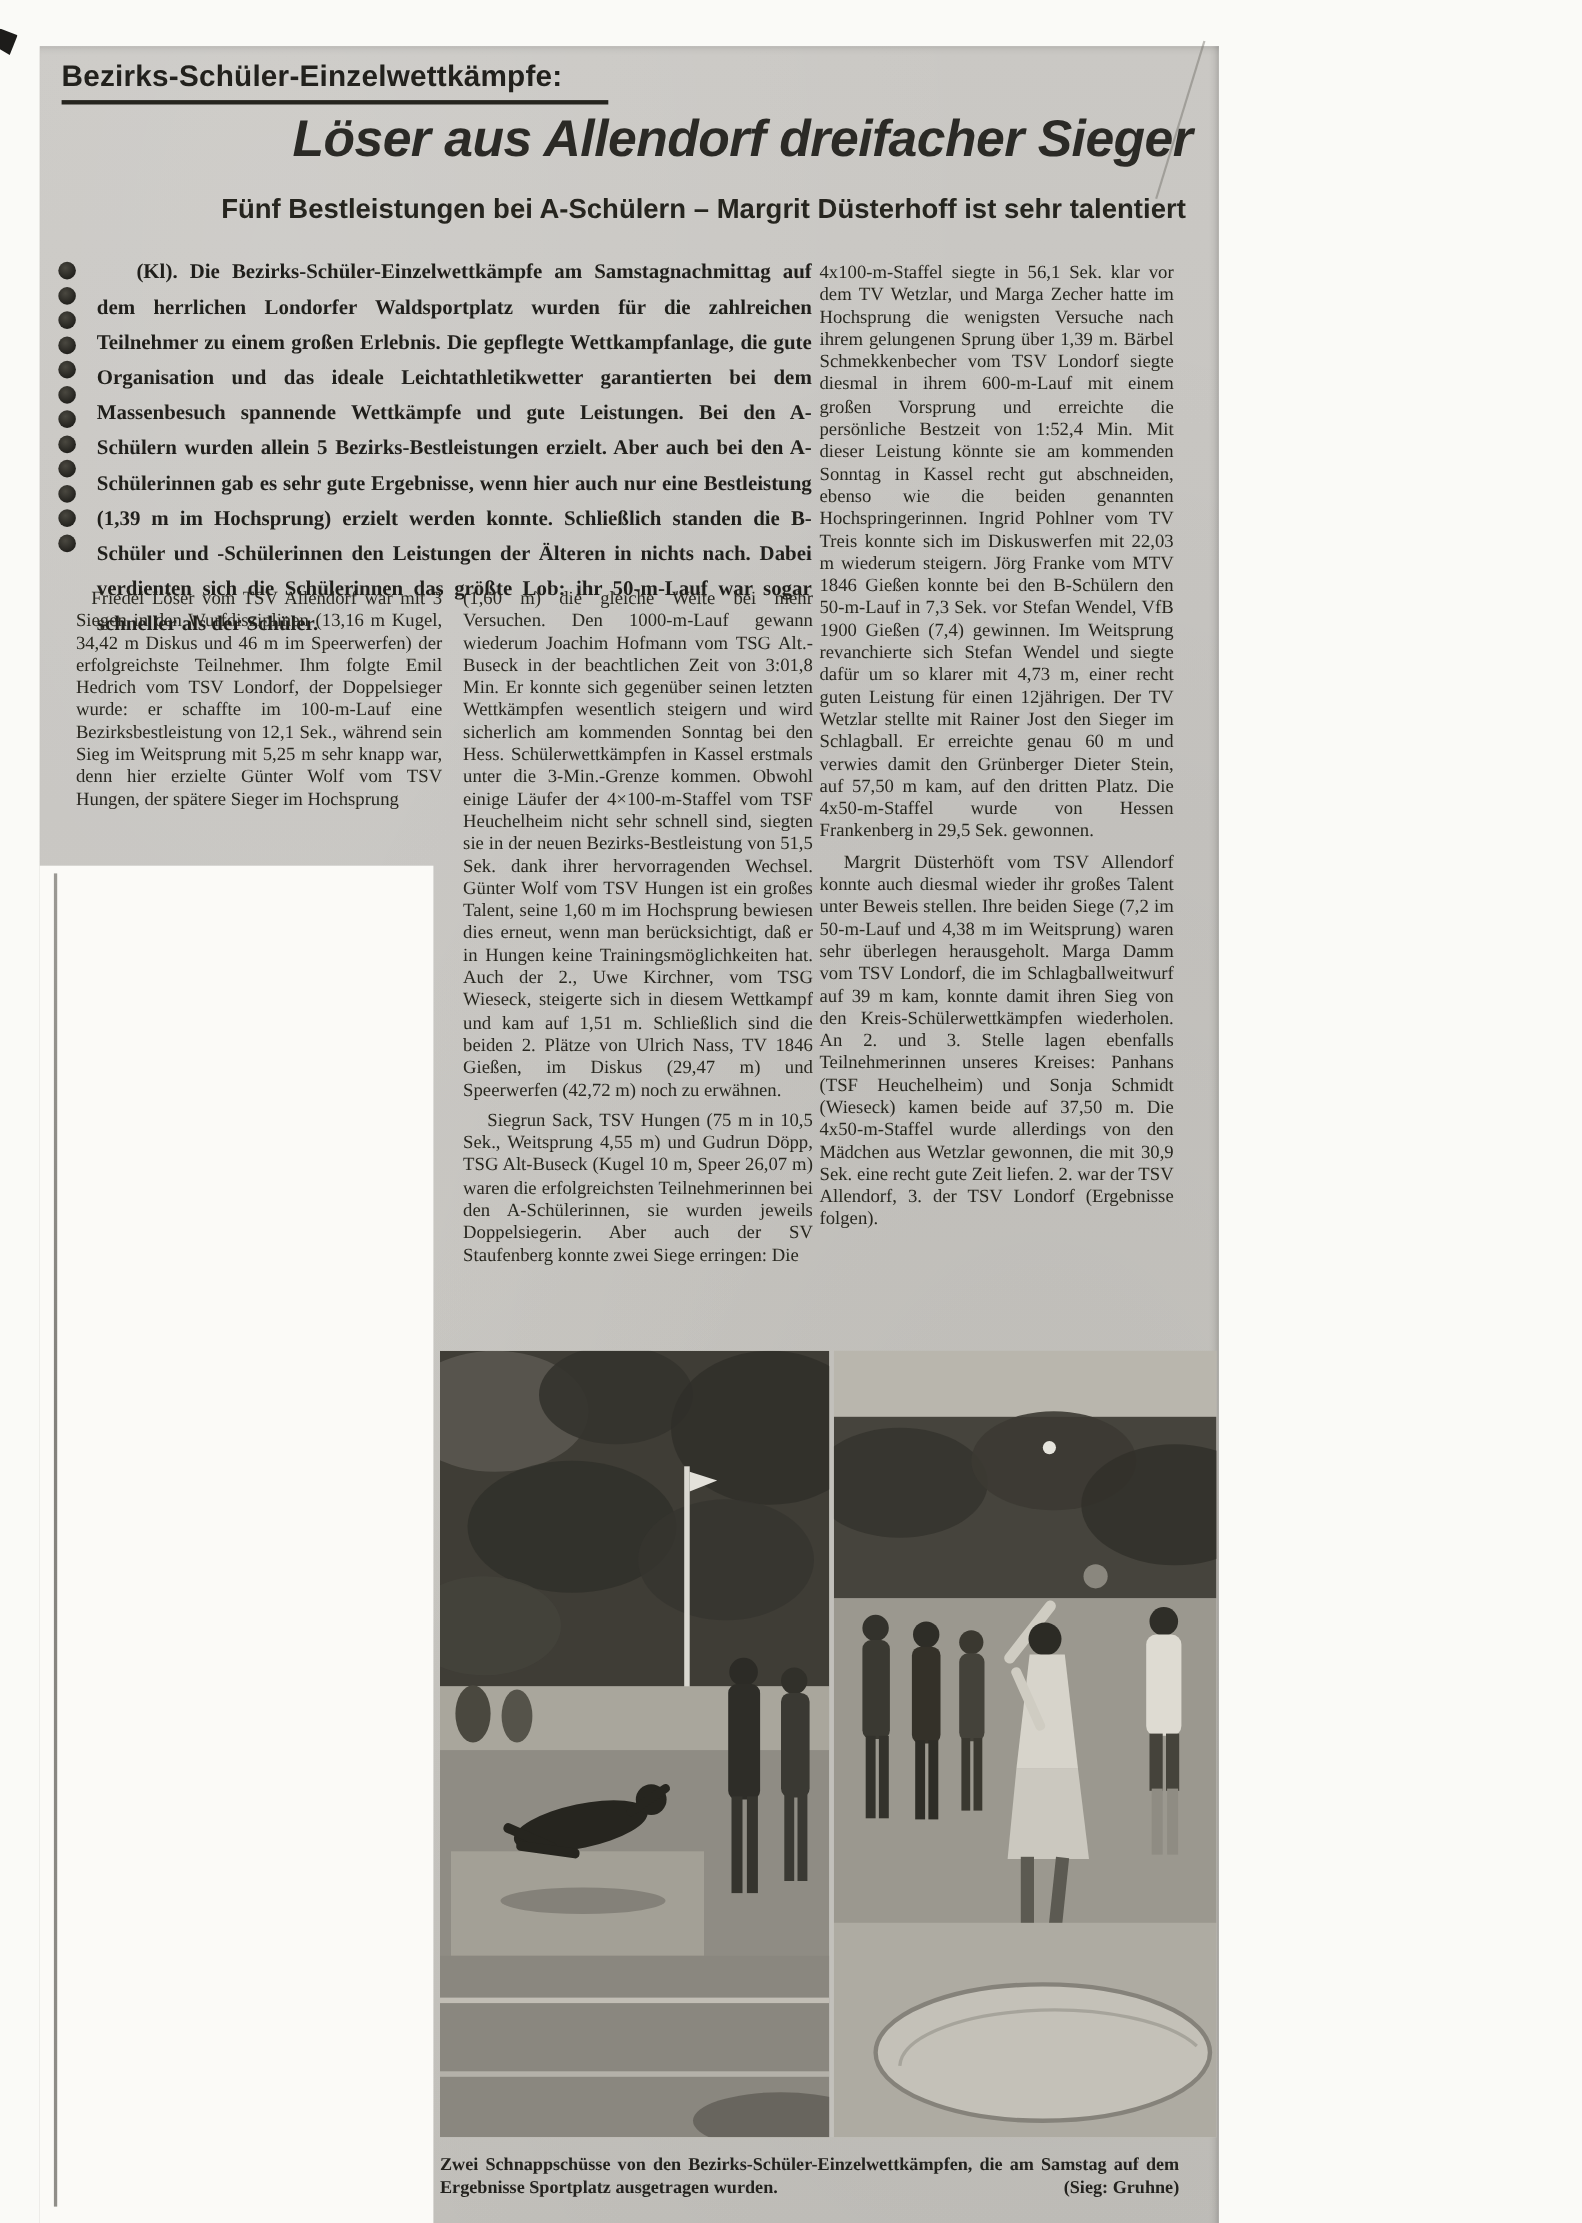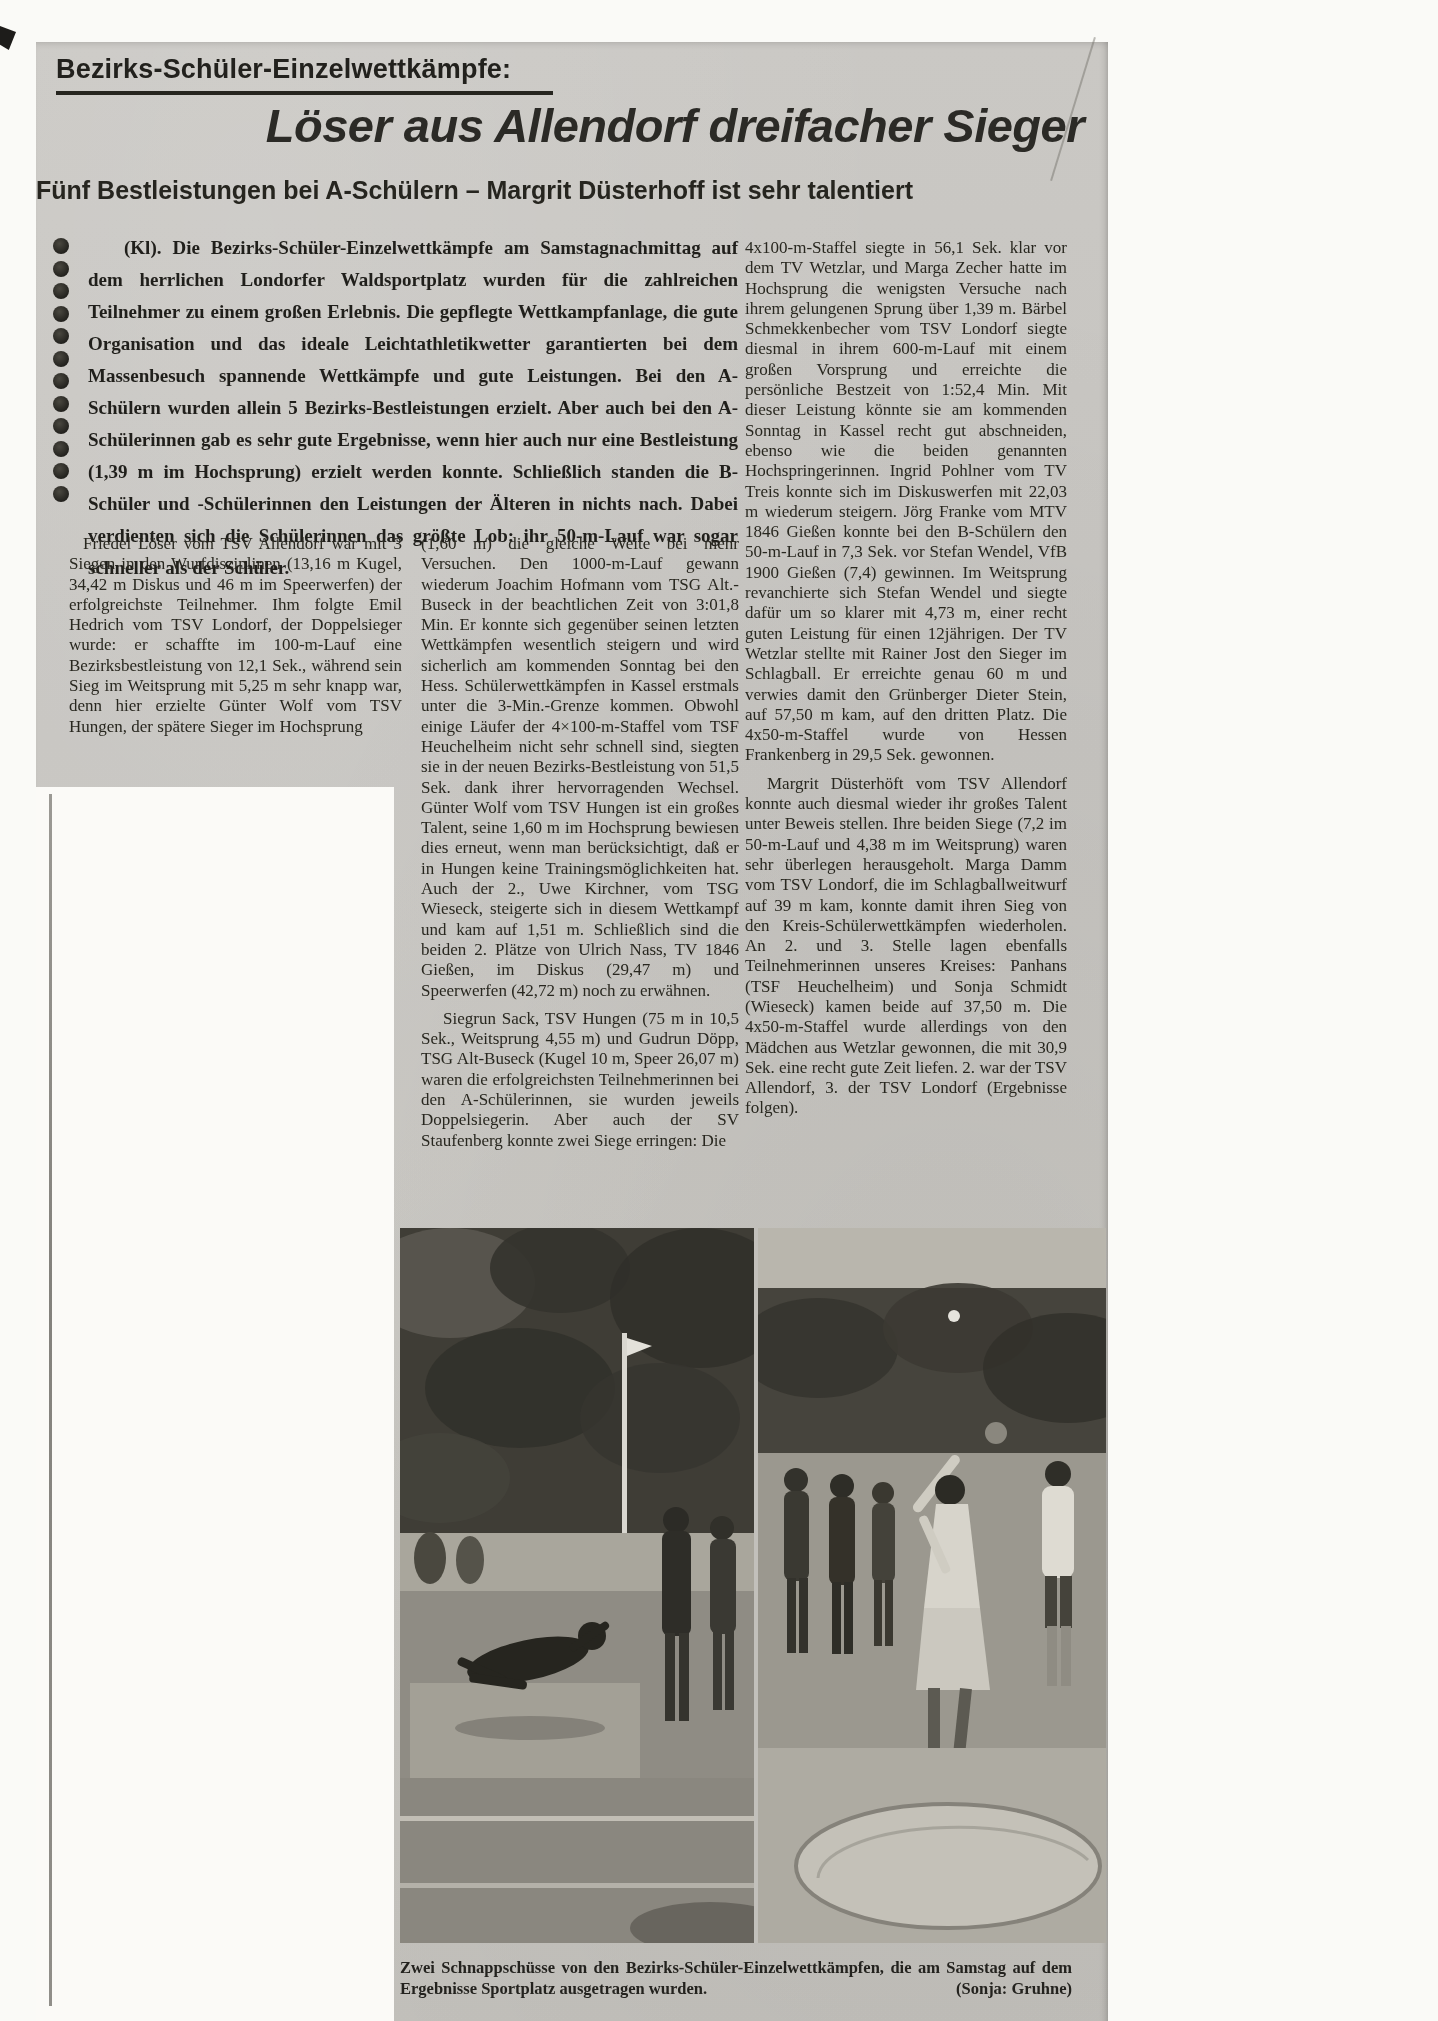--- a/index.html
+++ b/index.html
@@ -37,21 +37,21 @@
     font-family:"Liberation Sans", sans-serif;font-weight:700;
     font-size:27px;letter-spacing:.2px;color:#22211d;
     border-bottom:4px solid #26251f;padding:0 42px 6px 0;display:inline-block;
   }
   .headline{
     position:absolute;left:0;right:24px;top:56px;text-align:right;
     font-family:"Liberation Sans", sans-serif;font-style:italic;font-weight:700;
     font-size:47px;letter-spacing:-.5px;color:#2b2a26;white-space:nowrap;
   }
   .subheadline{
-    position:absolute;left:0;right:30px;top:134px;text-align:left;
+    position:absolute;left:0;right:30px;top:134px;text-align:right;
     font-family:"Liberation Sans", sans-serif;font-weight:700;
     font-size:25px;color:#26251f;white-space:nowrap;
   }
 
   
   .lead-bullets{position:absolute;left:17px;top:196px;width:18px;}
   .lead-bullets i{
     display:block;width:16px;height:16px;border-radius:50%;
     background:radial-gradient(circle at 40% 35%, #4a4840, #23221e 70%);
     margin-bottom:6.5px;
@@ -246,19 +246,19 @@
 
           <rect x="0" y="520" width="348" height="195" fill="#aeaba2"></rect>
           <ellipse cx="190" cy="638" rx="152" ry="62" fill="#c4c1b8" stroke="#85827a" stroke-width="4"></ellipse>
           <path d="M60 650 A140 52 0 0 1 330 632" fill="none" stroke="#9a978e" stroke-width="3" opacity="0.7"></path>
         </svg>
       </div>
     </div>
 
     <div class="caption">
       <span>Zwei Schnappschüsse von den Bezirks-Schüler-Einzelwettkämpfen, die am Samstag auf dem Ergebnisse Sportplatz ausgetragen wurden.</span>
-      <span class="credit">(Sonja: Gruhne)</span>
+      <span class="credit">(Sieg: Gruhne)</span>
     </div>
 
   </div>
 
   <div class="crease"></div>
 </div>
 
 </body></html>

